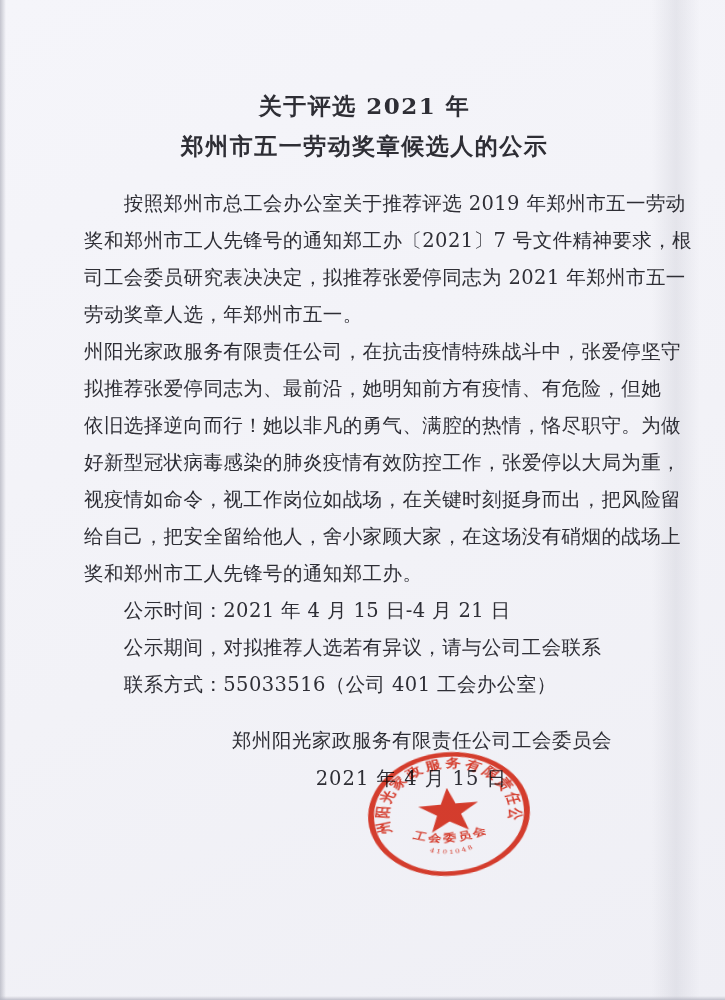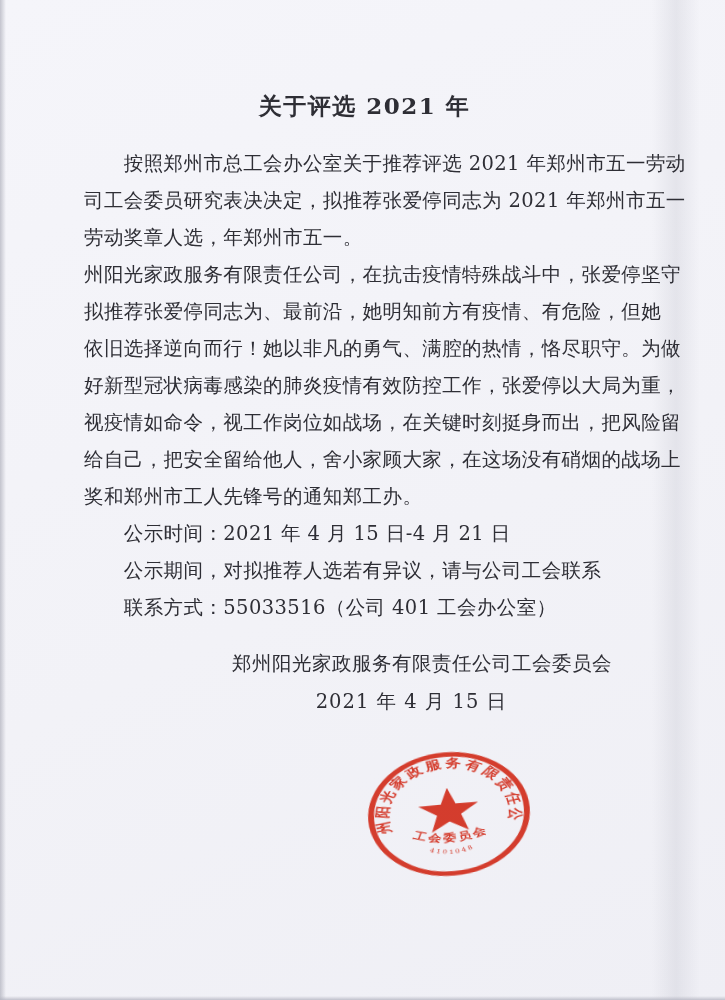--- a/index.html
+++ b/index.html
@@ -38,23 +38,25 @@
 </style>
 </head>
 <body>
 
 <div class="page">
   <div class="edge-left"></div>
   <div class="band-right"></div>
 
   <div class="doc">
     <div class="title-line">关于评选 2021 年</div>
+    <div class="title-line">郑州市五一劳动奖章候选人的公示</div>
 
     <div class="paras">
-        <div class="line">　　按照郑州市总工会办公室关于推荐评选 2021 年郑州市五一劳动</div>
+        <div class="line">　　按照郑州市总工会办公室关于推荐评选 2019 年郑州市五一劳动</div>
+        <div class="line">奖和郑州市工人先锋号的通知郑工办〔2021〕7 号文件精神要求，根</div>
         <div class="line">司工会委员研究表决决定，拟推荐张爱停同志为 2021 年郑州市五一</div>
         <div class="line last">劳动奖章人选，年郑州市五一。</div>
         <div class="line">州阳光家政服务有限责任公司，在抗击疫情特殊战斗中，张爱停坚守</div>
         <div class="line">拟推荐张爱停同志为、最前沿，她明知前方有疫情、有危险，但她</div>
         <div class="line">依旧选择逆向而行！她以非凡的勇气、满腔的热情，恪尽职守。为做</div>
         <div class="line">好新型冠状病毒感染的肺炎疫情有效防控工作，张爱停以大局为重，</div>
         <div class="line">视疫情如命令，视工作岗位如战场，在关键时刻挺身而出，把风险留</div>
         <div class="line">给自己，把安全留给他人，舍小家顾大家，在这场没有硝烟的战场上</div>
         <div class="line last">奖和郑州市工人先锋号的通知郑工办。</div>
         <div class="line last">　　公示时间：2021 年 4 月 15 日-4 月 21 日</div>

